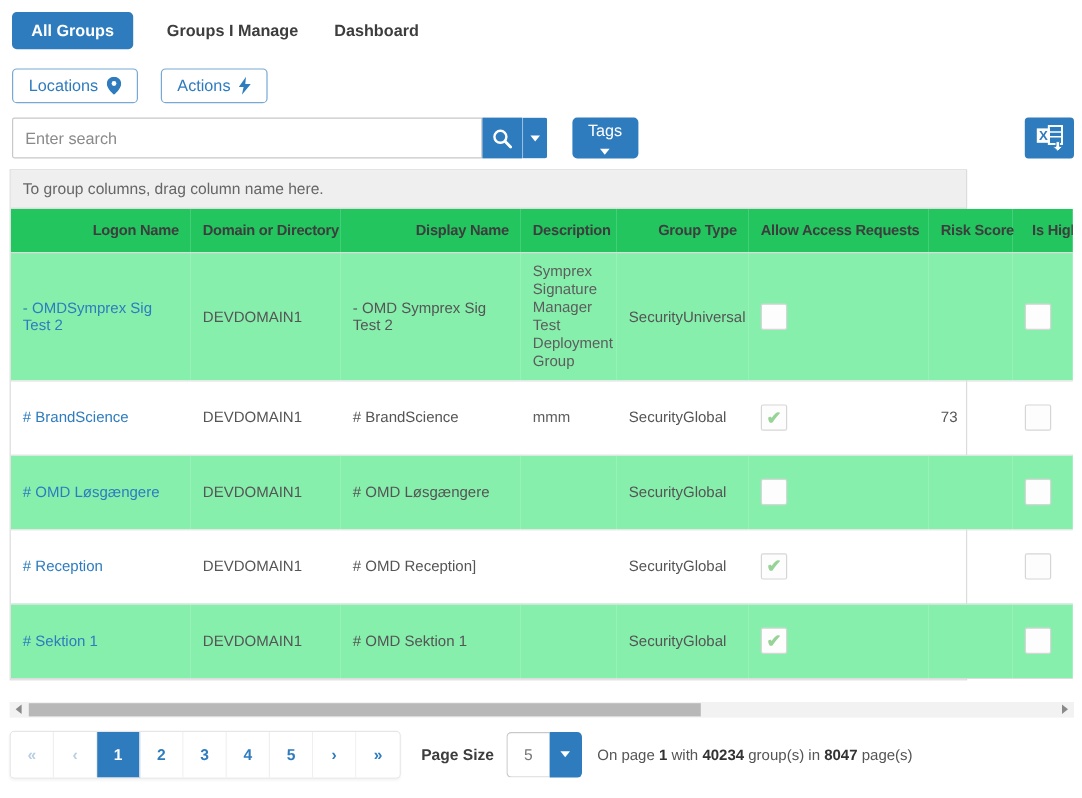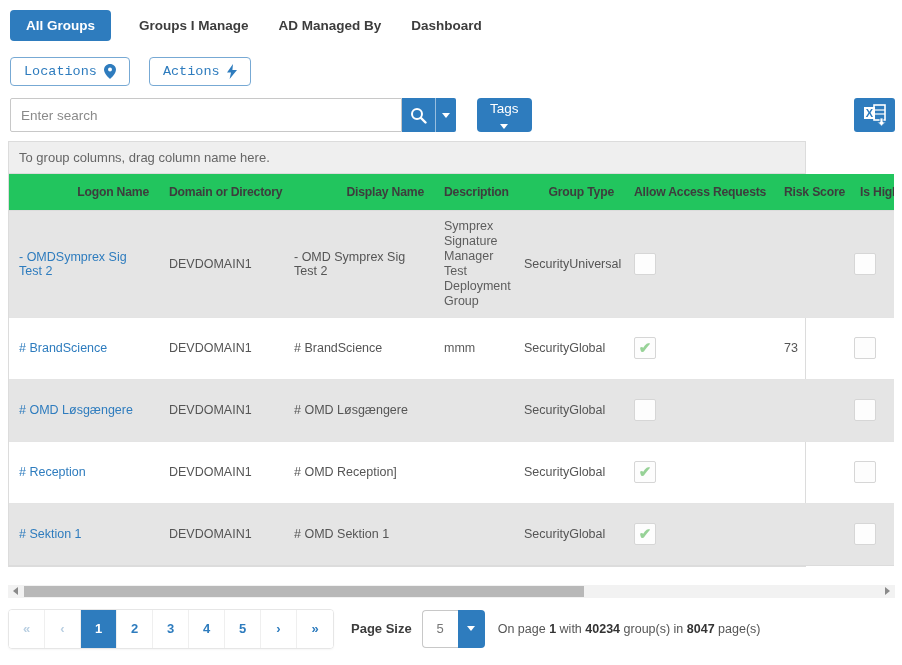--- a/index.html
+++ b/index.html
@@ -14,21 +14,21 @@
   
   .tabs { display:flex; align-items:center; gap:26px; margin:0 0 16px 2px; }
   .tab { font-weight:bold; font-size:13.5px; color:#3d3d3d; cursor:pointer; background:none; border:none; padding:8px 2px; font-family:Liberation Sans, sans-serif; }
   .tab.active { background:#2e7cbe; color:#fff; border-radius:4px; padding:8px 16px; }
 
   
   .filter-row { display:flex; gap:19px; margin:0 0 12px 2px; }
   .pill-btn {
     display:inline-flex; align-items:center; gap:7px;
     border:1px solid #77a9d4; background:#fff; color:#2e7cbe;
-    border-radius:4px; padding:6px 13px; font-size:13.5px; font-family:Liberation Mono, monospace; cursor:pointer;
+    border-radius:4px; padding:6px 13px; font-size:13.5px; font-family:Liberation Sans, sans-serif; cursor:pointer;
   }
 
   
   .search-row { display:flex; align-items:stretch; margin:0 0 9px 2px; height:34px; }
   .search-input {
     width:392px; border:1px solid #c8c8c8; border-radius:2px 0 0 2px;
     padding:0 10px; font-size:13.5px; font-family:inherit; color:#444; outline:none;
   }
   .search-input::placeholder { color:#8a8a8a; }
   .btn-blue { background:#2e7cbe; border:none; color:#fff; cursor:pointer; display:flex; align-items:center; justify-content:center; font-family:inherit;flex-direction:column; }
@@ -47,21 +47,21 @@
   col.c5{width:110px} col.c6{width:150px} col.c7{width:70px} col.c8{width:115px}
   th {
     text-align:right; font-size:12.2px; letter-spacing:-0.2px; color:#3d3d3d;
     padding:10px 10px; white-space:nowrap; border-bottom:1px solid #dcdcdc;
     background:#22c55e; height:36px; cursor:pointer;
   }
   td {
     font-size:12.5px; color:#555; padding:8px 10px; height:62px;
     vertical-align:middle; border-bottom:1px solid #e4e4e4; overflow:visible;
   }
-  tr.alt td { background:#e5e5e5; }
+  tr.alt td { background:#86efac; }
   tr:last-child td { border-bottom:1px solid #dcdcdc; }
   td.desc { color:#5d5d5d; line-height:15px; }
   a.glink { color:#2e7cbe; text-decoration:none; cursor:pointer; }
   .checkbox {
     width:22px; height:22px; border:1px solid #d6d6d6; border-radius:2px;
     background:#fdfdfd; display:flex; align-items:center; justify-content:center;
     font-size:15px; font-weight:bold; color:#97d297; cursor:default;
   }
 
   
@@ -93,21 +93,20 @@
   .pager-info .b { font-weight:bold; color:#333; }
 </style>
 </head>
 <body>
 
 <div class="app">
 
   <div class="tabs">
     <button class="tab active">All Groups</button>
     <button class="tab">Groups I Manage</button>
-    <button class="tab">AD Managed By</button>
     <button class="tab">Dashboard</button>
   </div>
 
   <div class="filter-row">
     <button class="pill-btn">
       <span>Locations</span>
       <span style="display:inline-flex">
         <svg width="12" height="15" viewBox="0 0 12 15">
             <path d="M6 0C2.7 0 0 2.6 0 5.8 0 10 6 15 6 15s6-5 6-9.2C12 2.6 9.3 0 6 0z" fill="#2e7cbe"></path>
             <circle cx="6" cy="5.6" r="2" fill="#fff"></circle>

